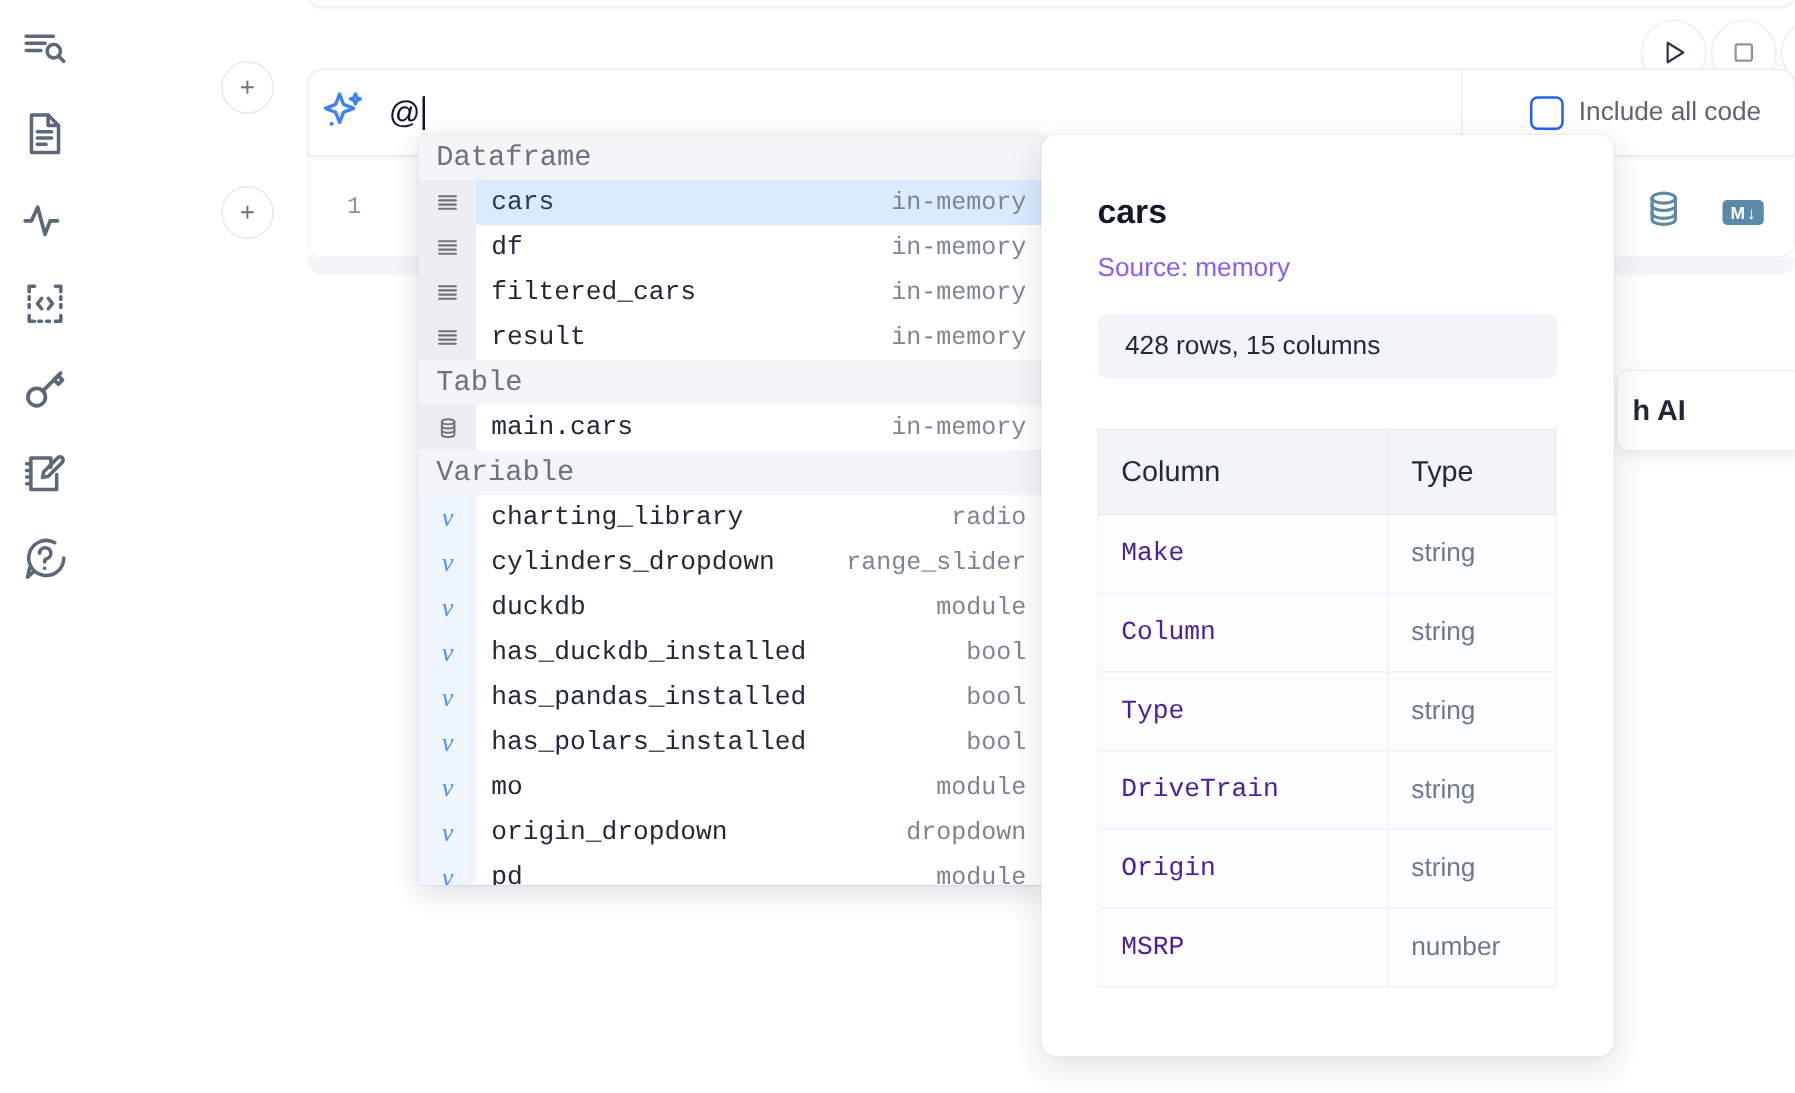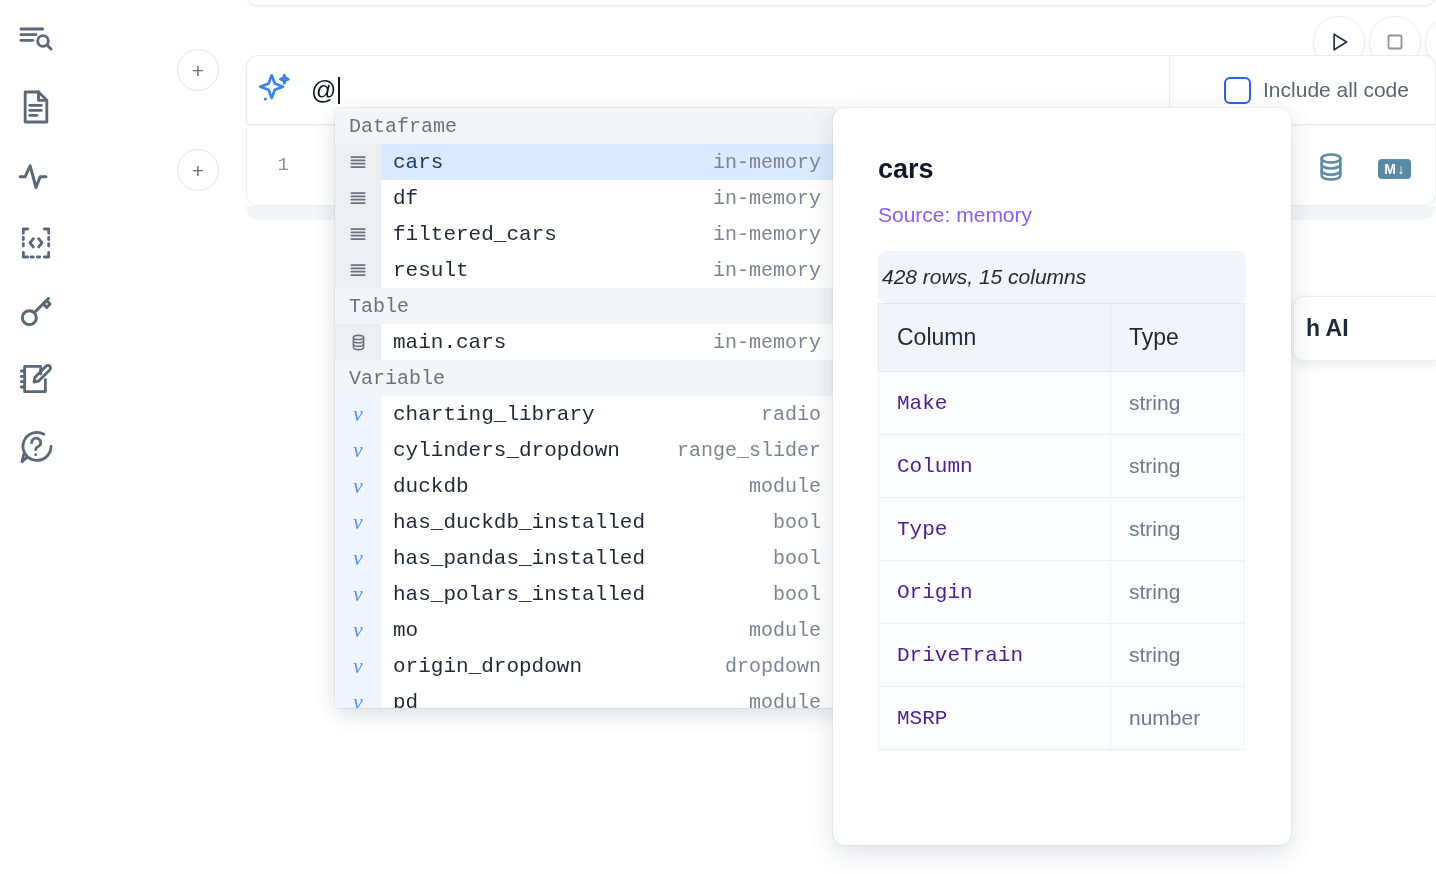--- a/index.html
+++ b/index.html
@@ -118,21 +118,21 @@
   
   .ac-menu {
     position: absolute; left: 335px; top: 108px; width: 500px; height: 600px;
     background: #fff; border-radius: 4px;
     box-shadow: 0 6px 22px rgba(16,24,40,.14), 0 0 0 1px rgba(16,24,40,.05);
     overflow: hidden; z-index: 30;
   }
   .ac-section {
     height: 36px; background: #f4f5f7; display: flex; align-items: center;
     padding-left: 14px;
-    font-family: "Liberation Mono", monospace; font-size: 20px; color: #6b7280;
+    font-family: "Liberation Mono", monospace; font-size: 23px; color: #6b7280;
   }
   .ac-row {
     height: 36px; display: flex; align-items: center; cursor: pointer; background: #fff;
   }
   .ac-row.selected { background: #dbeafe; }
   .ac-gutter {
     width: 46px; height: 36px; flex: 0 0 46px;
     display: flex; align-items: center; justify-content: center;
     background: #eceef0; color: #6b7280;
   }
@@ -156,22 +156,22 @@
     background: #fff; border-radius: 12px;
     box-shadow: 0 8px 28px rgba(16,24,40,.13), 0 0 0 1px rgba(16,24,40,.04);
     z-index: 40; overflow: hidden; padding: 46px 45px 0 45px;
   }
   .detail-title {
     font-size: 27px; font-weight: bold; color: #111827; margin-bottom: 18px;
     font-family: "Liberation Sans", sans-serif;
   }
   .detail-source { font-size: 21px; color: #8b5cf6; margin-bottom: 24px; }
   .detail-stats {
-    background: #f1f4f8; border-radius: 8px; padding: 14px 4px;
-    font-size: 21px; color: #1f2937;  font-style: italic;
+    background: #f1f4f8; border-radius: 8px; padding: 14px 22px;
+    font-size: 21px; color: #1f2937; margin-bottom: 40px;
   }
   .detail-table { width: 367px; border-collapse: collapse; table-layout: fixed; padding-left: 43px; }
   .detail-table th {
     background: #f1f4f8; border: 1px solid #e6eaf0; text-align: left;
     padding: 20px 18px; font-size: 23px; font-weight: normal; color: #1f2937;
     font-family: "Liberation Sans", sans-serif;
   }
   .detail-table th:first-child { width: 232px; }
   .detail-table td {
     border: 1px solid #eef1f5; padding: 19px 18px; font-size: 21px; background: #fcfdfe;
@@ -441,28 +441,28 @@
           </tr>
           <tr>
             <td class="col-name">Column</td>
             <td class="col-type">string</td>
           </tr>
           <tr>
             <td class="col-name">Type</td>
             <td class="col-type">string</td>
           </tr>
           <tr>
+            <td class="col-name">DriveTrain</td>
+            <td class="col-type">string</td>
+          </tr>
+          <tr>
             <td class="col-name">Origin</td>
             <td class="col-type">string</td>
           </tr>
           <tr>
-            <td class="col-name">DriveTrain</td>
-            <td class="col-type">string</td>
-          </tr>
-          <tr>
             <td class="col-name">MSRP</td>
             <td class="col-type">number</td>
           </tr>
         </tbody>
     </table>
   </div>
 
 </div>
 
 </body></html>

